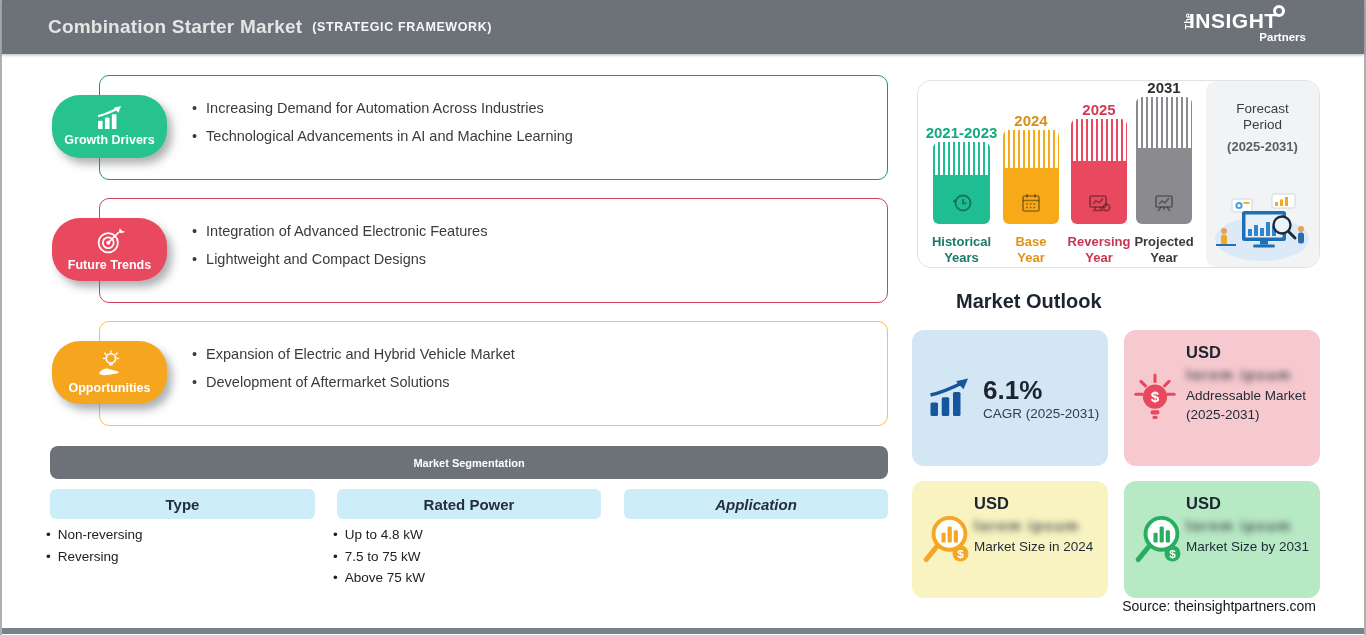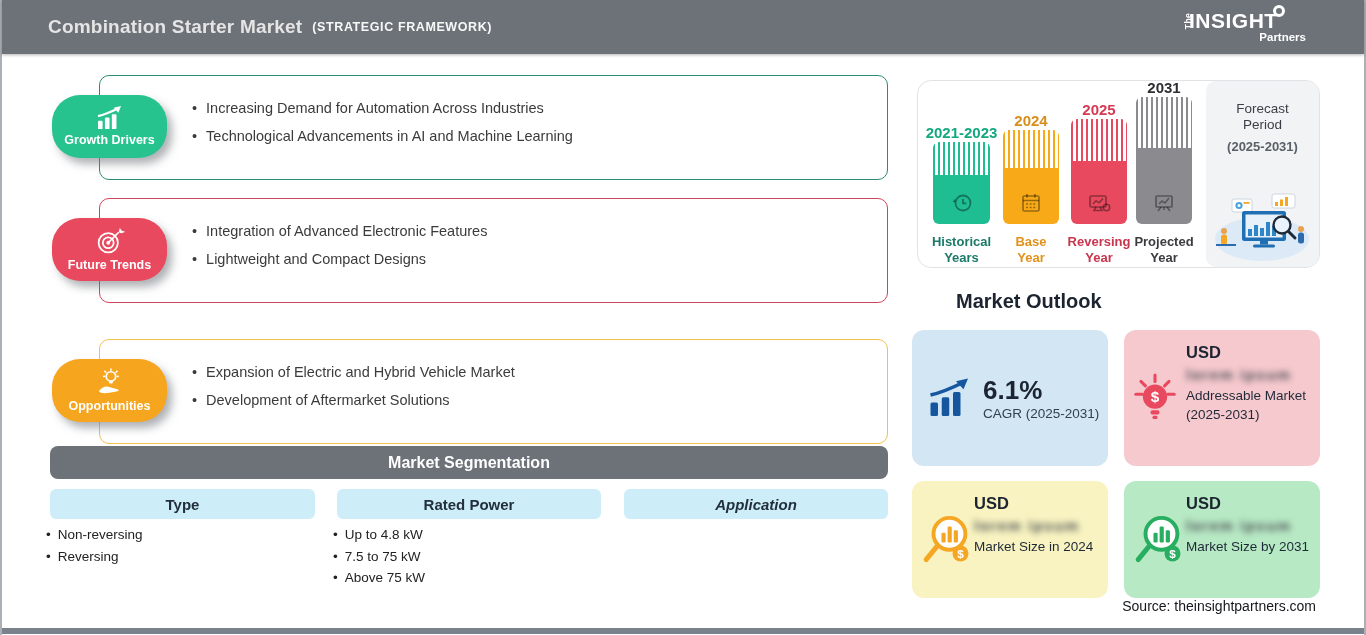--- a/index.html
+++ b/index.html
@@ -38,21 +38,21 @@
   .row-trends .feature-badge { background:var(--trends,#e8495e); }
   .row-opps   .feature-badge { background:var(--opportunities,#f6a51f); }
   .badge-label { font-size:12.5px; font-weight:700; }
   .bullet-list { list-style:none; padding:19px 0 0 92px; }
   .bullet-list li { font-size:14.5px; color:#3b3b3b; line-height:27.5px; }
   .bullet-list li::before { content:"•"; margin-right:9px; color:#3b3b3b; }
 
   
   .seg-title { position:absolute; left:48px; top:446px; width:838px; height:33px;
                background:var(--header-gray,#6c7278); border-radius:8px; color:#fff;
-               font-size:16px; font-weight:700; display:flex; align-items:center; justify-content:center; }
+               font-size:11px; font-weight:700; display:flex; align-items:center; justify-content:center; }
   .seg-col-header { position:absolute; top:489px; height:30px; border-radius:6px;
                     background:var(--segment-blue,#cdeef9); color:#23303c; font-size:15px; font-weight:700;
                     display:flex; align-items:center; justify-content:center; }
   .seg-col-header.c0 { left:48px;  width:265px; }
   .seg-col-header.c1 { left:335px; width:264px; }
   .seg-col-header.c2 { left:622px; width:264px;font-style:italic; }
   .seg-list { position:absolute; top:524px; list-style:none; }
   .seg-list.c0 { left:44px; }  .seg-list.c1 { left:331px; } .seg-list.c2 { left:618px; }
   .seg-list li { font-size:13.5px; color:#222; line-height:21.5px; }
   .seg-list li::before { content:"•"; margin-right:7px; color:#222; }
@@ -141,21 +141,21 @@
         <circle cx="15" cy="18" r="11" stroke="#fff" stroke-width="2" fill="none"></circle>
         <circle cx="15" cy="18" r="6.2" stroke="#fff" stroke-width="2" fill="none"></circle>
         <circle cx="15" cy="18" r="2.2" fill="#fff"></circle>
         <line x1="15" y1="18" x2="27" y2="6" stroke="#fff" stroke-width="2"></line>
         <path d="M27 6 l1.2 -5 l2.4 3.4 l4 1.2 l-4.8 1.6 z" fill="#fff"></path>
       </svg>
       <span class="badge-label">Future Trends</span>
     </div>
   </div>
 
-  <div class="feature-row row-opps" style="top:321px;margin-top:18px;">
+  <div class="feature-row row-opps" style="top:321px;">
     <div class="feature-box">
       <ul class="bullet-list">
         <li>Expansion of Electric and Hybrid Vehicle Market</li>
         <li>Development of Aftermarket Solutions</li>
       </ul>
     </div>
     <div class="feature-badge">
       <svg width="30" height="28" viewBox="0 0 32 30">
         <circle cx="17" cy="9" r="5" stroke="#fff" stroke-width="1.8" fill="none"></circle>
         <rect x="15" y="14" width="4" height="2.6" rx="1" fill="#fff"></rect>

